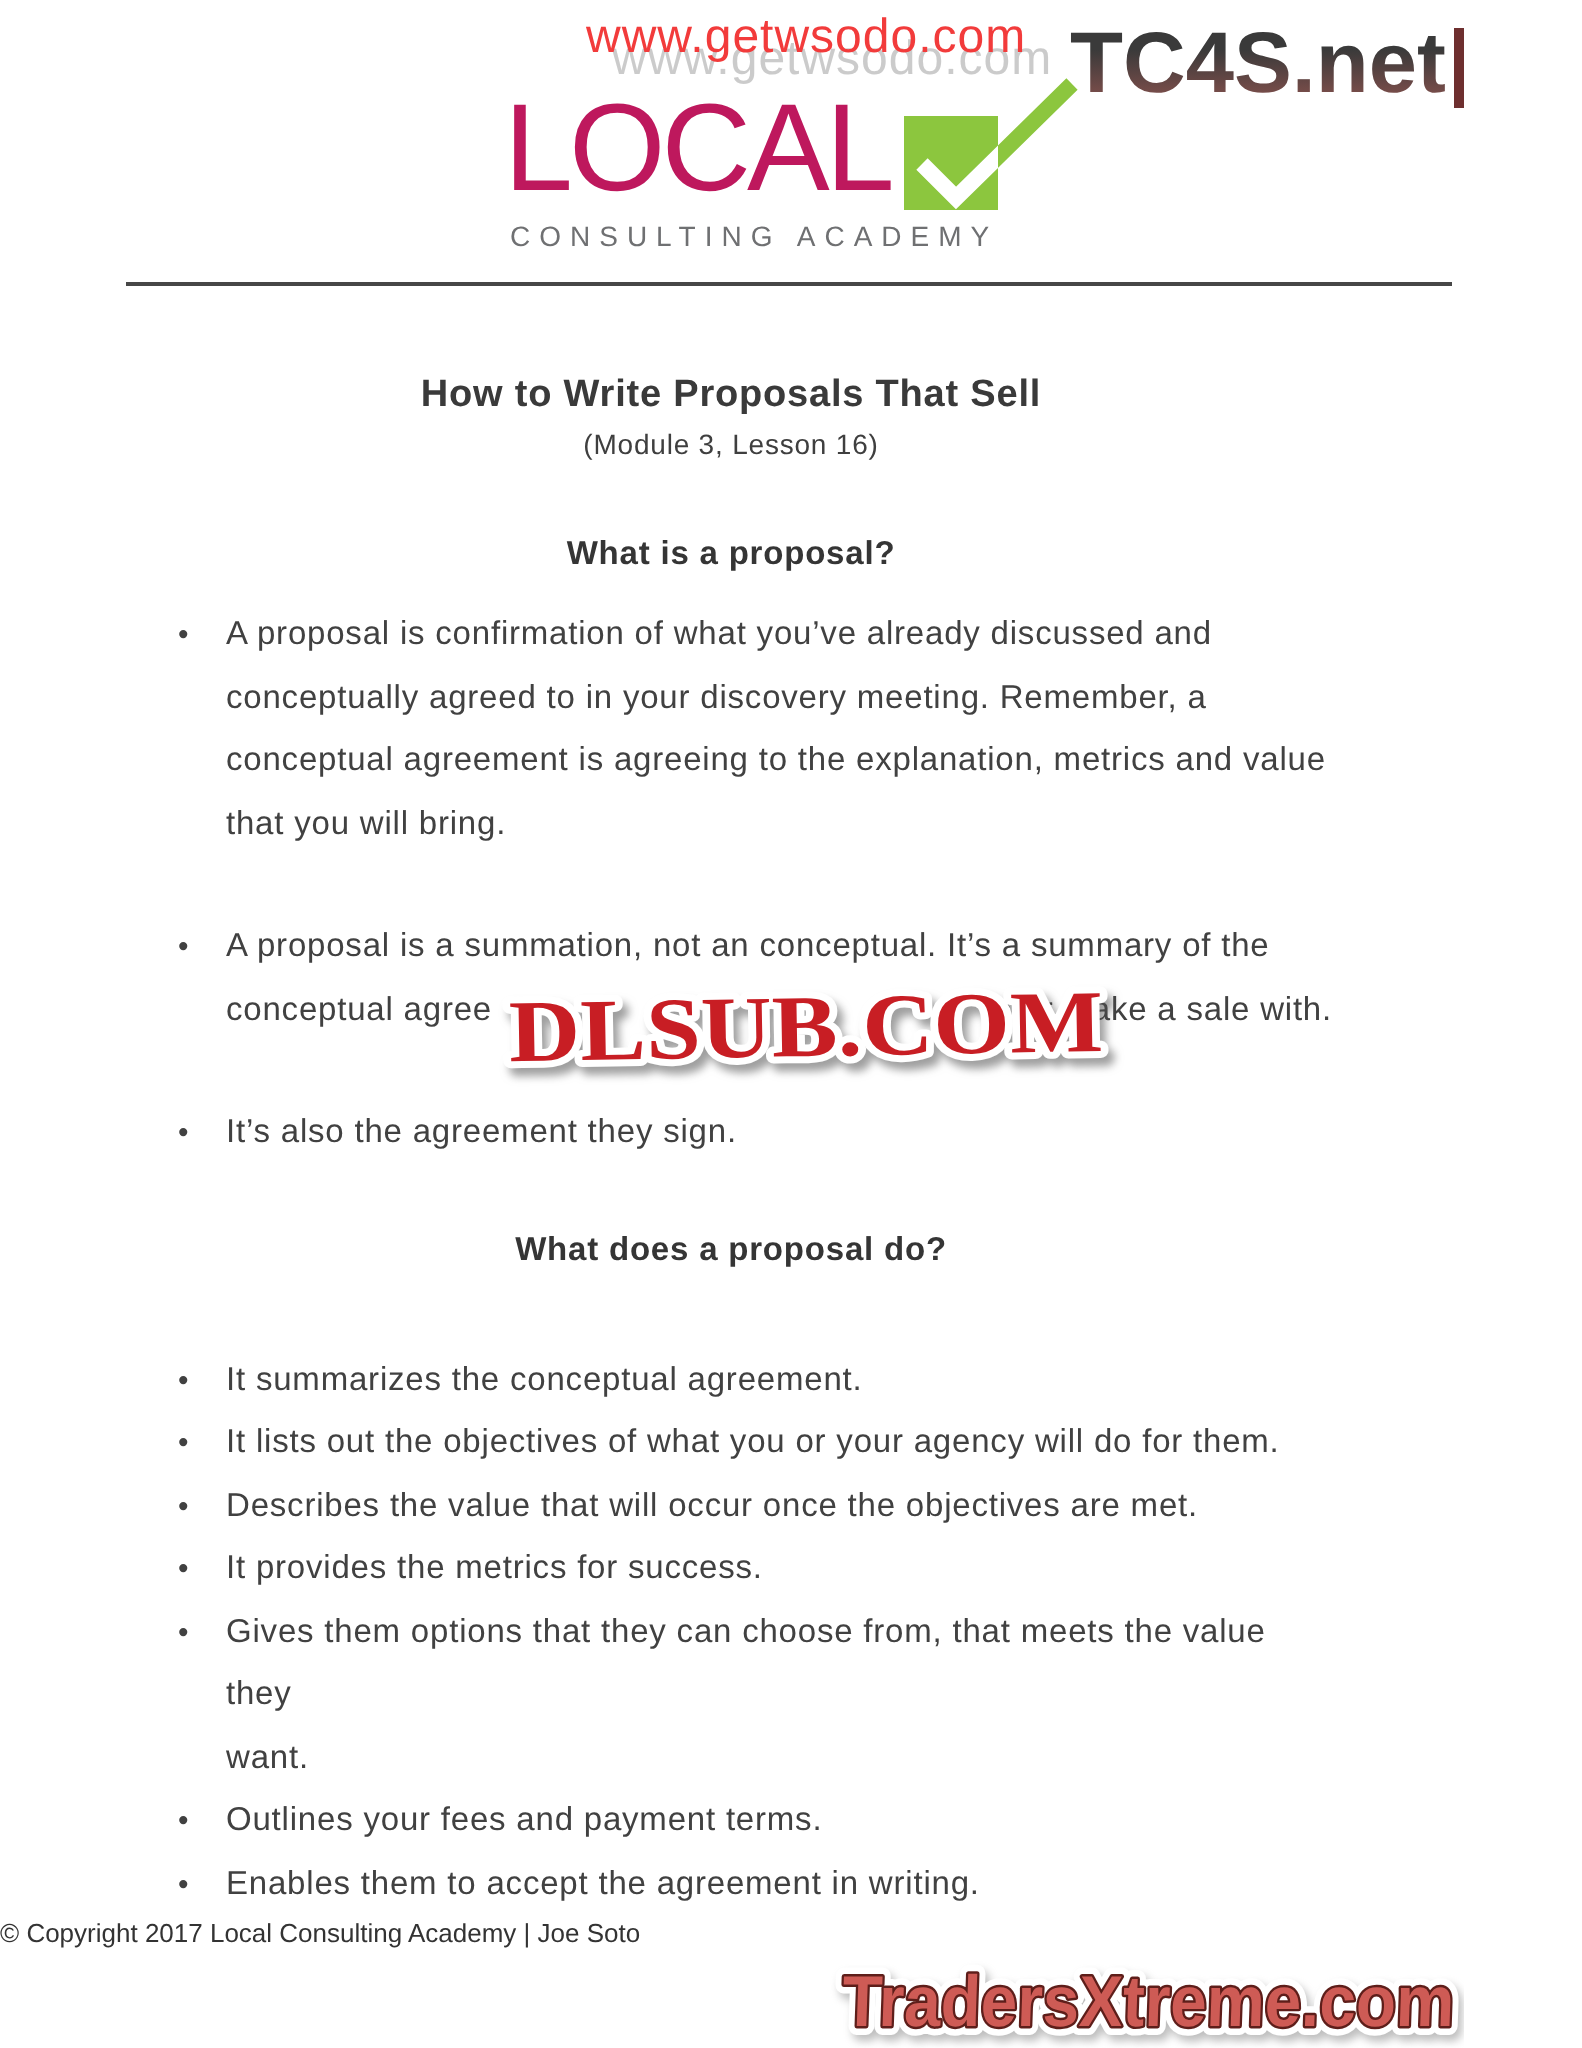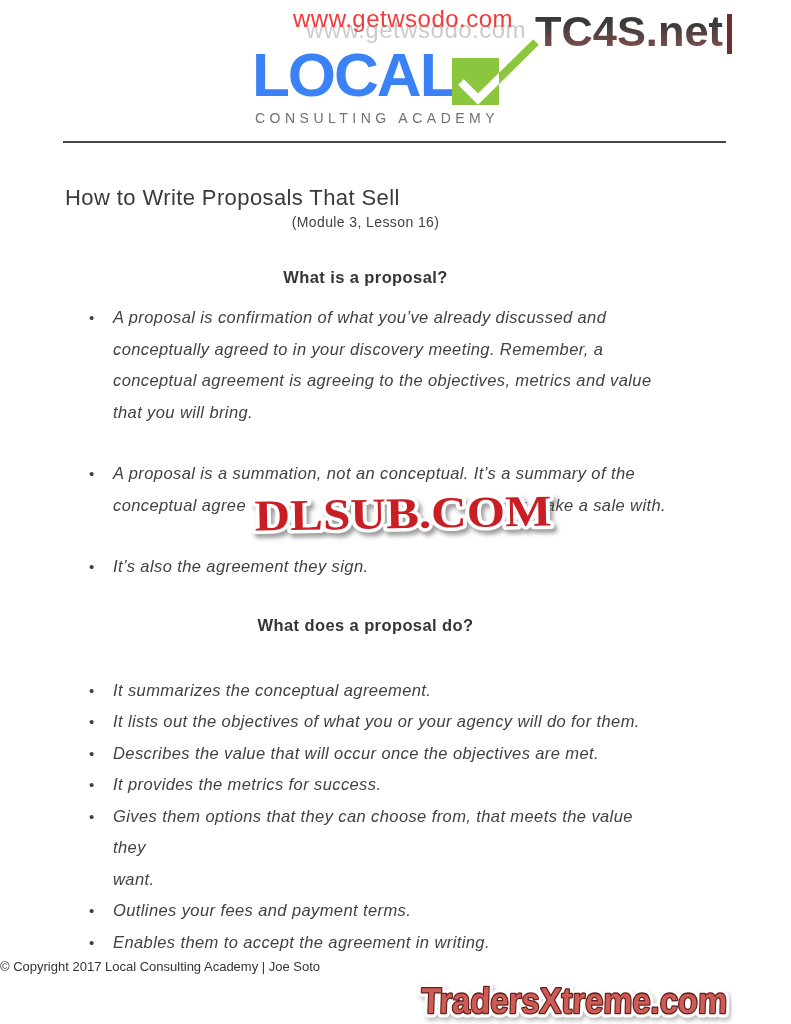--- a/index.html
+++ b/index.html
@@ -18,50 +18,50 @@
   }
   .url-red{
     position:absolute;left:293px;top:5px;
     font-size:24px;color:#f23b3b;letter-spacing:.5px;z-index:2;
   }
   .tc4s-svg{position:absolute;right:5px;top:6px;z-index:2;}
   .edge-bar{position:absolute;right:0;top:14px;width:5px;height:40px;background:#6e2f2f;z-index:1;}
   
   .local-word{
     position:absolute;left:252px;top:44px;
-    font-size:62px;line-height:62px;font-weight:bold;
-    color:#3b82f6;letter-spacing:-2px;text-align:right;
+    font-size:62px;line-height:62px;font-weight:normal;
+    color:#be185d;letter-spacing:-2px;text-align:right;
   }
   .check-svg{position:absolute;left:452px;top:38px;}
   .consulting{
     position:absolute;left:255px;top:110px;
     font-size:14px;letter-spacing:4.5px;color:#6f7072;
   }
   .rule{
     position:absolute;left:63px;top:141px;width:663px;
     border-top:2px solid #474747;height:0;
   }
   
   .content{position:absolute;left:65px;right:66px;top:186px;letter-spacing:.4px;}
-  .doc-title{font-weight:normal;font-size:22px;line-height:24px;color:#3a3a3a;}
+  .doc-title{text-align:center;font-weight:bold;font-size:19px;line-height:24px;color:#3a3a3a;}
   .doc-subtitle{text-align:center;font-size:14px;line-height:24px;}
   .heading{font-size:16.5px;line-height:22px;font-weight:bold;color:#353535;margin:32px 0 0 0;text-align:center;}
   .heading.h2{margin-top:31px;}
   ul.list{list-style:none;margin:14px 0 0 0;padding:0;}
   ul.list.tight{margin-top:39px;}
   ul.list li{
     position:relative;padding-left:48px;
     font-size:16.5px;line-height:31.5px;color:#414141;
   }
   ul.list li::before{
     content:"\2022";position:absolute;left:24px;top:0;
     font-size:15px;color:#414141;
   }
   ul.list.spaced li + li{margin-top:30px;}
-  .ln{display:block;font-style:italic;}
+  .ln{display:block;}
   .split-line{position:relative;display:block;}
   .split-right{position:absolute;right:0;top:0;}
   
   .dlsub-svg{
     position:absolute;left:246px;top:482px;z-index:5;
     filter:drop-shadow(3px 4px 2px rgba(80,80,80,.55));
   }
   
   .copyright{
     position:absolute;left:0;right:0;top:959px;
@@ -110,21 +110,21 @@
 
   <div class="content">
     <div class="doc-title">How to Write Proposals That Sell</div>
     <div class="doc-subtitle">(Module 3, Lesson 16)</div>
 
     <div class="heading">What is a proposal?</div>
     <ul class="list spaced">
       <li>
         <span class="ln">A proposal is confirmation of what you’ve already discussed and</span>
         <span class="ln">conceptually agreed to in your discovery meeting. Remember, a</span>
-        <span class="ln">conceptual agreement is agreeing to the objectives, metrics and value</span>
+        <span class="ln">conceptual agreement is agreeing to the explanation, metrics and value</span>
         <span class="ln">that you will bring.</span>
       </li>
       <li>
         <span class="ln">A proposal is a summation, not an conceptual. It’s a summary of the</span>
         <span class="ln split-line">
           <span>conceptual agree</span>
           <span class="split-right">te or make a sale with.</span>
         </span>
       </li>
       <li>

